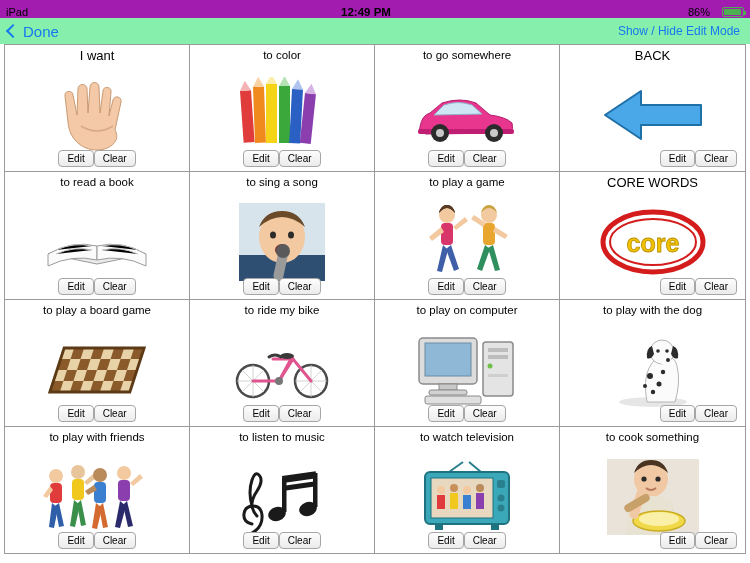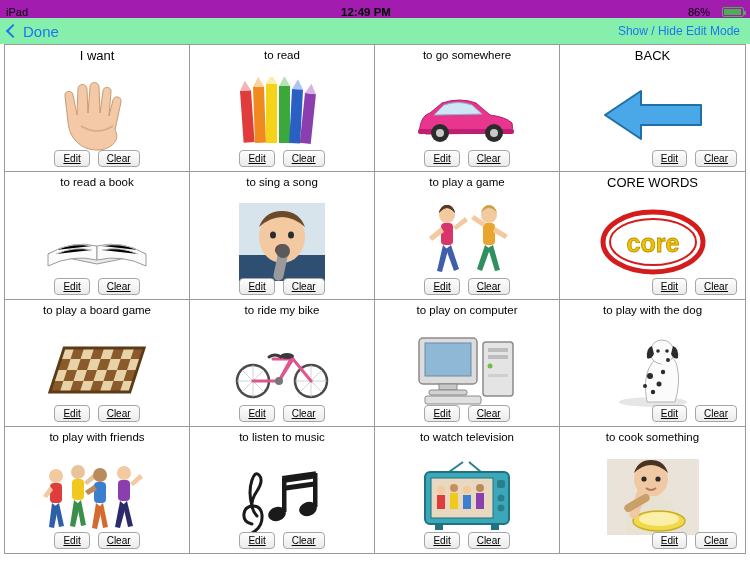--- a/index.html
+++ b/index.html
@@ -140,22 +140,20 @@
     justify-content: center;
     padding-bottom: 4px;
     box-sizing: border-box;
   }
   .btn-row {
     position: absolute;
     bottom: 4px;
     width: 100%;
     display: flex;
     justify-content: center;
-    gap: 8px;
-    text-decoration: underline;
   }
   .btn-row.right {
     justify-content: flex-end;
     padding-right: 8px;
     box-sizing: border-box;
   }
   .mini-btn {
     font-family: "Liberation Sans", sans-serif;
     font-size: 10px;
     color: #000;
@@ -202,21 +200,21 @@
         <path d="M30 50 q16 10 32 0" fill="none" stroke="#d8a98a" stroke-width="1.5"></path>
       </svg>
     </div>
     <div class="btn-row">
       <button class="mini-btn">Edit</button>
       <button class="mini-btn">Clear</button>
     </div>
   </div>
 
   <div class="cell">
-    <div class="cell-label">to read</div>
+    <div class="cell-label">to color</div>
     <div class="art">
       <svg width="96" height="76" viewBox="0 0 96 76">
         <g>
           <g transform="translate(6,14) rotate(-4)">
             <rect x="0" y="0" width="11" height="52" fill="#e03c3c"></rect>
               <polygon points="0,0 5.5,-10 11,0" fill="#f6b3b3"></polygon>
           </g>
           <g transform="translate(19,10) rotate(-2)">
             <rect x="0" y="0" width="11" height="56" fill="#f08a1e"></rect>
               <polygon points="0,0 5.5,-10 11,0" fill="#f9d2a4"></polygon>

